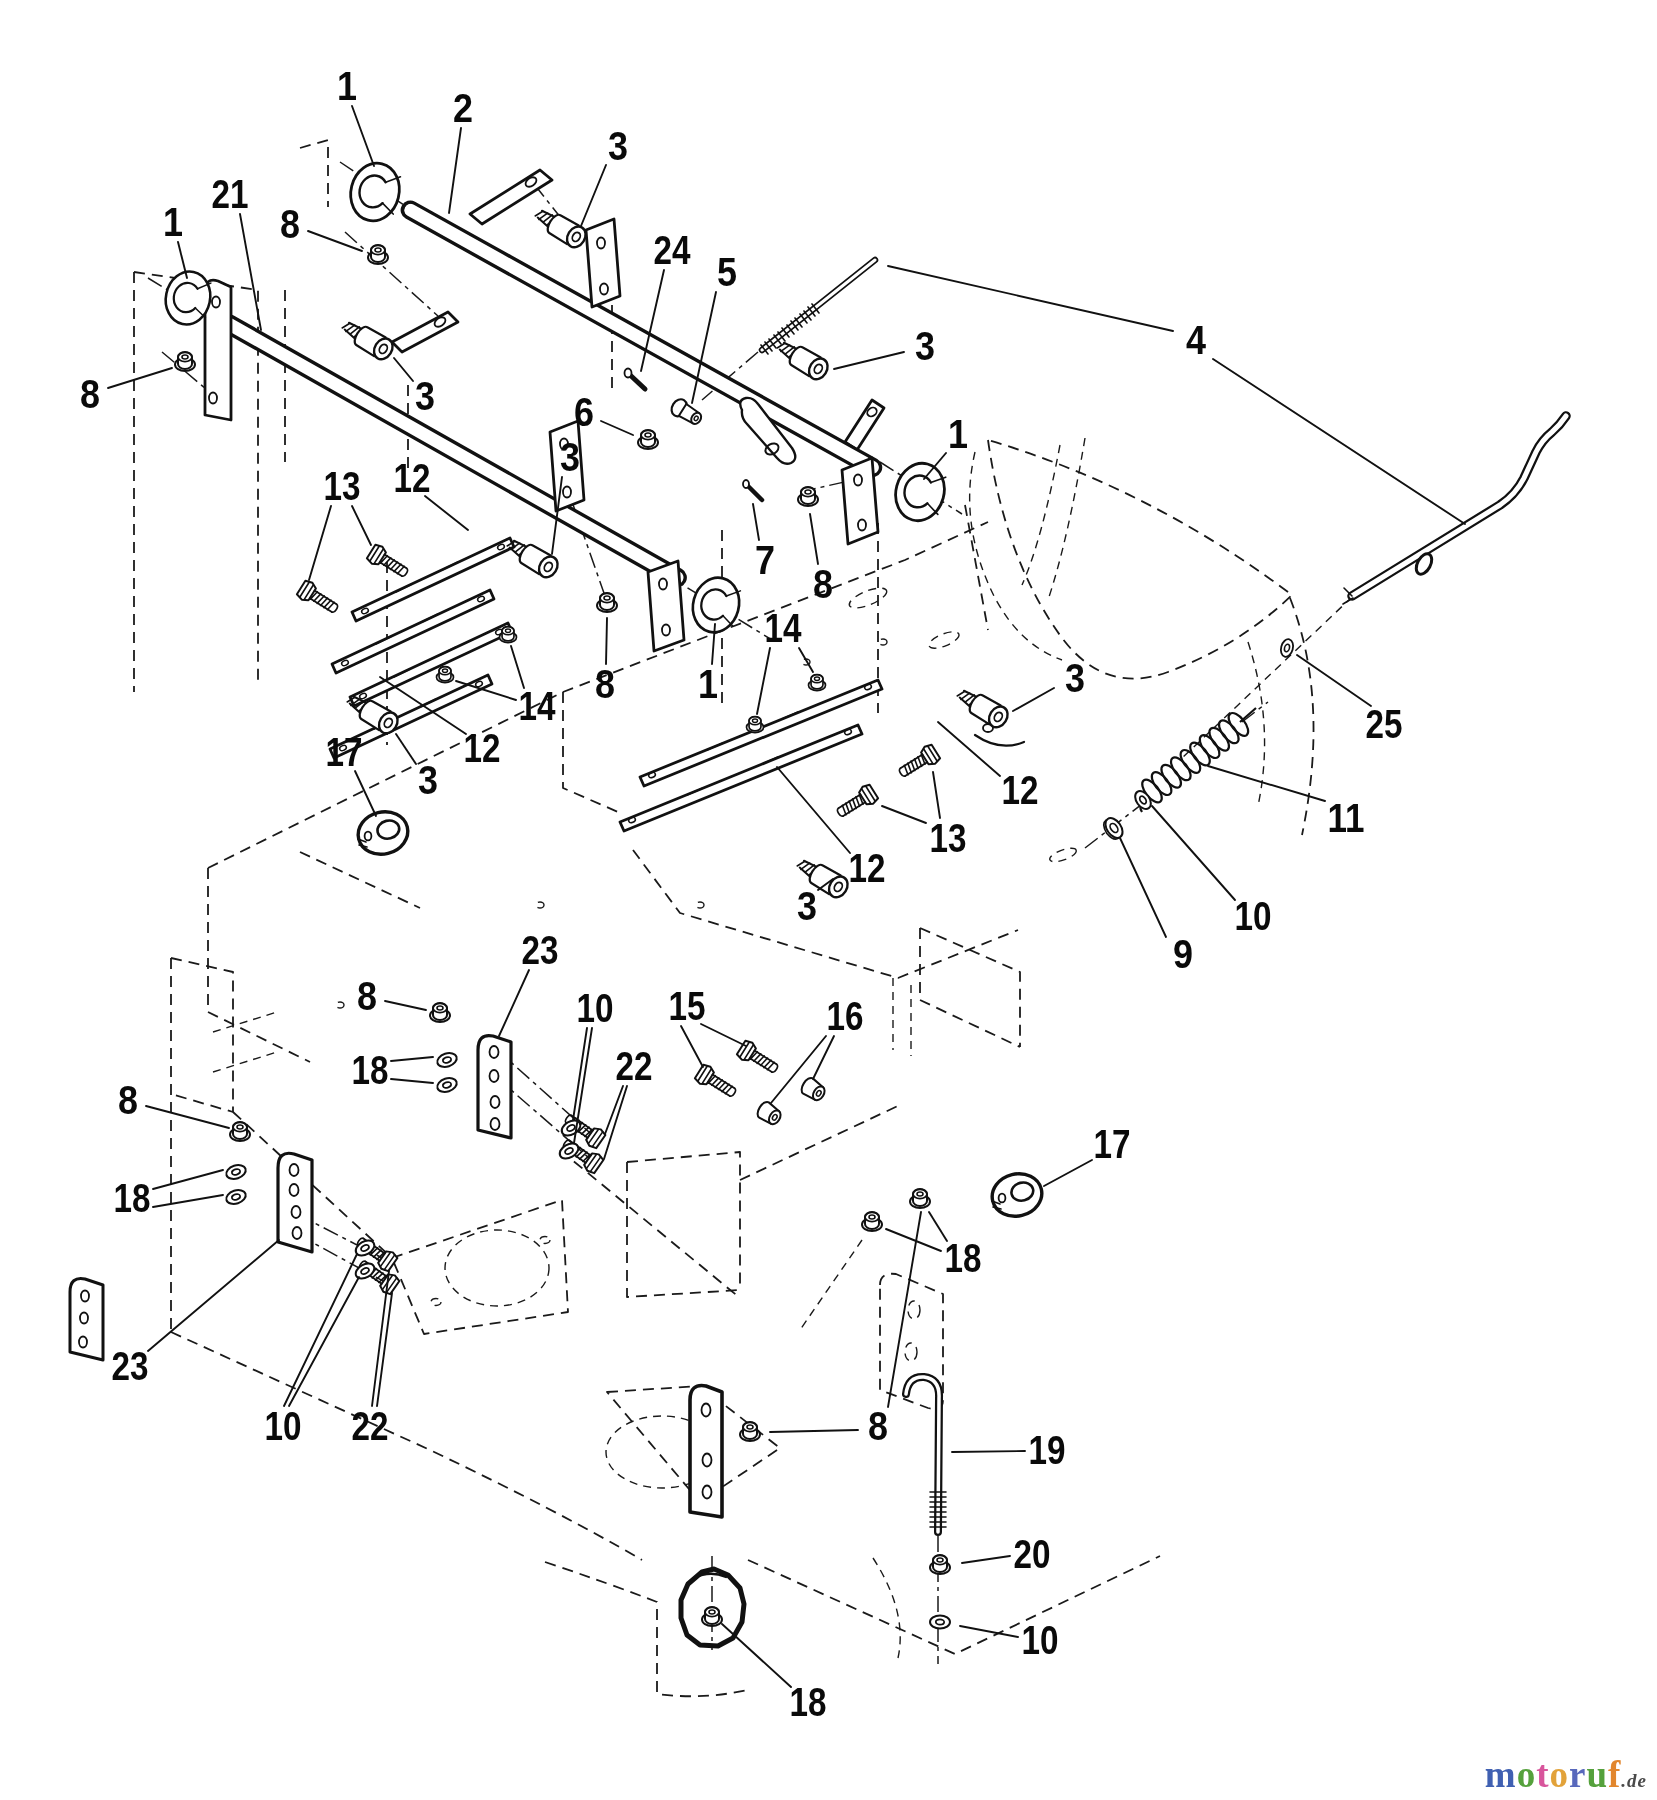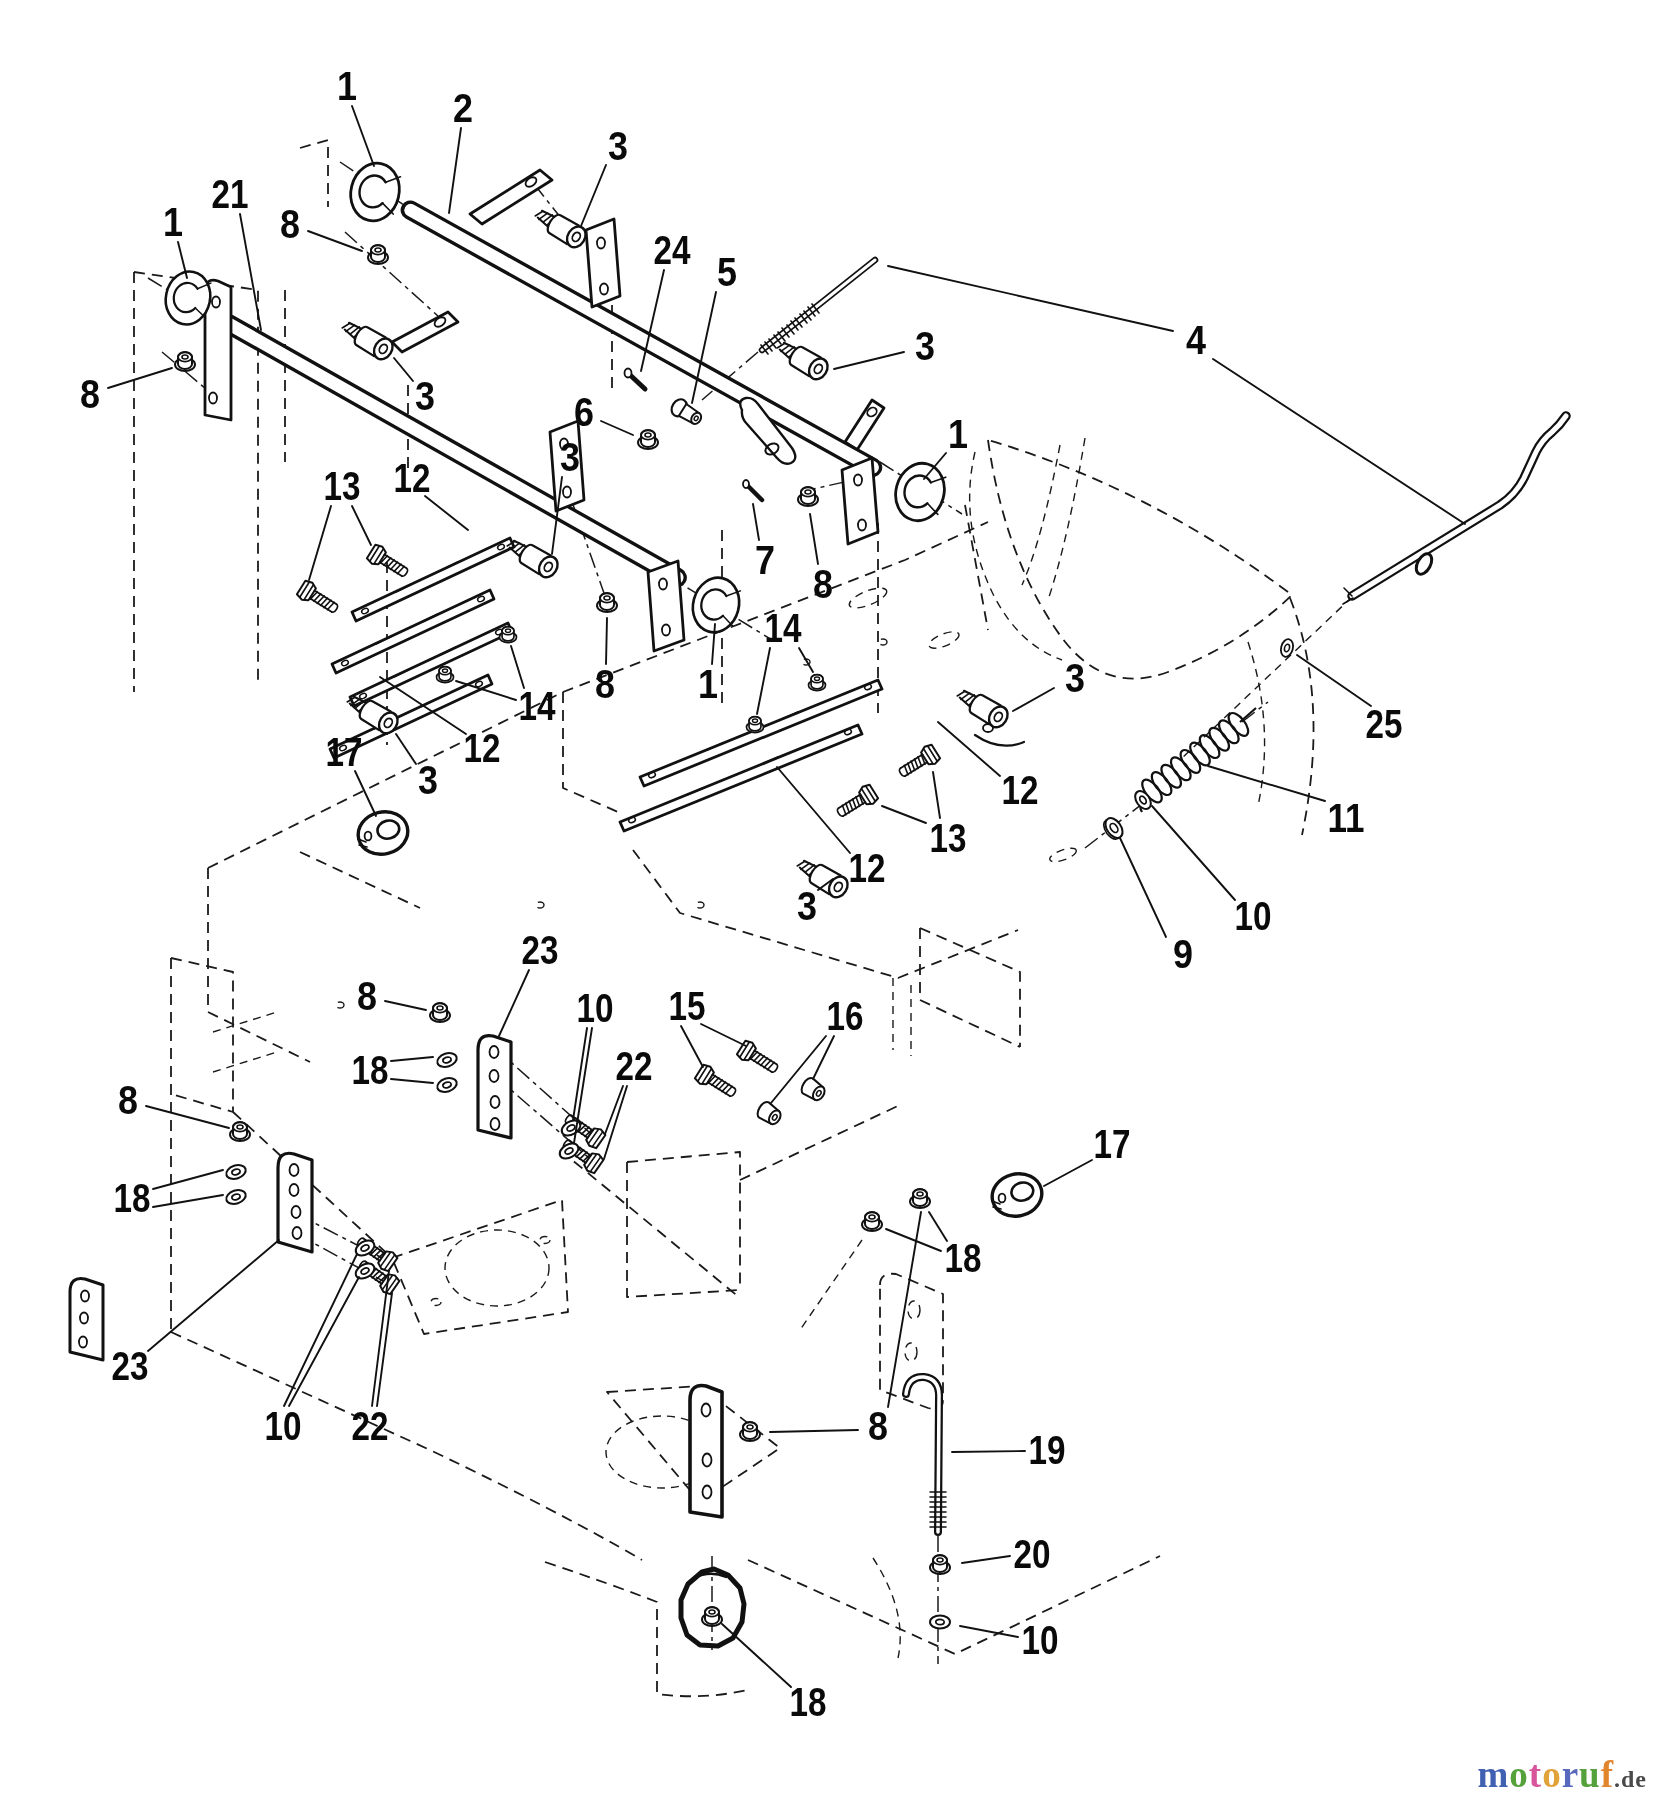--- a/index.html
+++ b/index.html
@@ -10,21 +10,21 @@
   .p  {fill:#ffffff;stroke:#111;stroke-width:2.8;stroke-linejoin:round;stroke-linecap:round;}
   .pl {fill:none;stroke:#111;stroke-width:2.4;stroke-linejoin:round;stroke-linecap:round;}
   .t  {fill:none;stroke:#111;stroke-width:1.6;stroke-linecap:round;}
   .dash {fill:none;stroke:#1a1a1a;stroke-width:1.8;stroke-dasharray:11 7;stroke-linejoin:round;}
   .dashth{fill:none;stroke:#1a1a1a;stroke-width:1.4;stroke-dasharray:8 6;}
   .axis {fill:none;stroke:#1a1a1a;stroke-width:1.5;stroke-dasharray:16 5 4 5;}
   .leader{stroke:#111;stroke-width:1.9;stroke-linecap:round;}
   text.callout{font-family:"Liberation Sans",sans-serif;font-weight:bold;font-size:40px;fill:#0a0a0a;}
   .watermark{position:absolute;right:10px;bottom:4px;font-family:"Liberation Serif",serif;
              font-weight:bold;font-size:37px;letter-spacing:1px;}
-  .watermark .wm-suffix{font-size:24px;font-weight:bold;}
+  .watermark .wm-suffix{font-size:19px;font-weight:bold;font-style:italic;}
 </style>
 </head>
 <body>
 
 <div class="stage">
 <svg id="diagram-svg" width="1657" height="1800" viewBox="0 0 1657 1800">
   <defs>
     <g id="sym-nut">
       <ellipse cx="0" cy="2.5" rx="10" ry="6.5" class="p" style="stroke-width:2"></ellipse>
       <path d="M-7,-5 a7,5 0 0 1 14,0 l0,7 a7,5 0 0 1 -14,0 z" class="p" style="stroke-width:2"></path>

